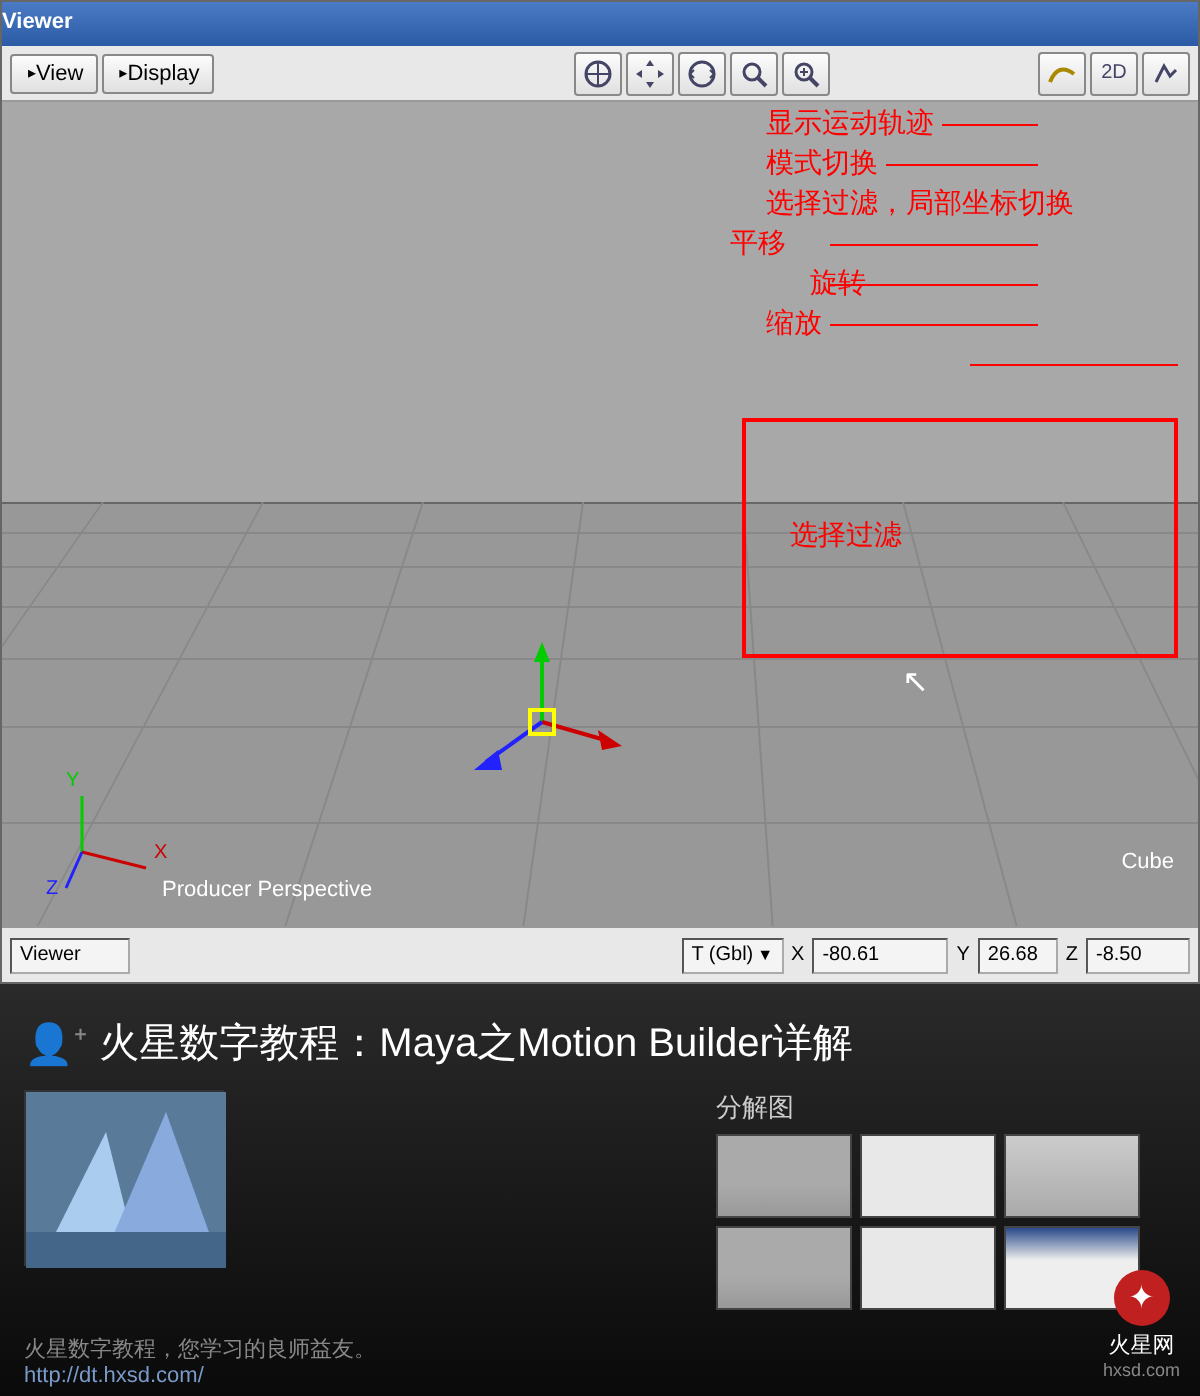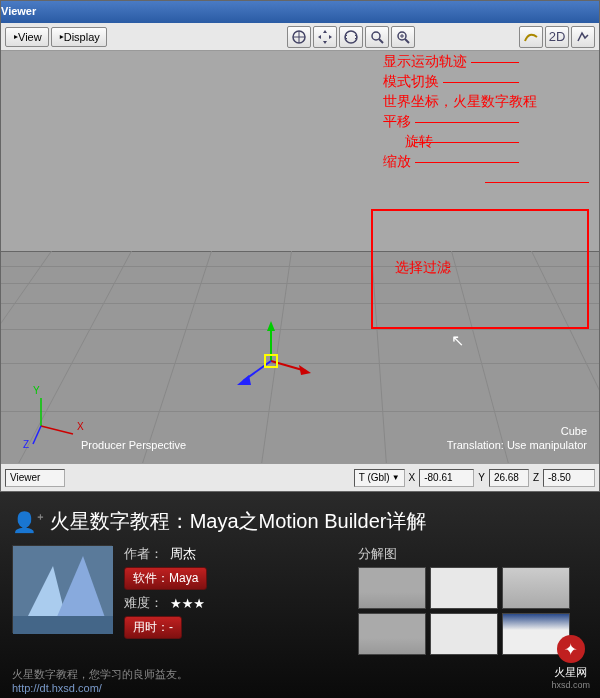--- a/index.html
+++ b/index.html
@@ -86,21 +86,21 @@
           <path d="M5 7h4M7 5v4" stroke="#446"></path>
         </svg>
       </span>
     <span style="width:100px"></span>
     <span class="icon-btn">
         <svg width="16" height="16">
           <path d="M2 12 Q6 2 14 8" stroke="#a80" fill="none" stroke-width="2"></path>
         </svg>
       </span>
     <span class="icon-btn">
-        <span style="font-size:13px;color:#446">2D</span>
+        <span style="font-size:10px;color:#446">2D</span>
       </span>
     <span class="icon-btn">
         <svg width="16" height="16">
           <path d="M3 12l4-8 3 5 3-3" stroke="#446" fill="none" stroke-width="1.5"></path>
         </svg>
       </span>
   </div>
 
   <div class="viewport">
     <div class="grid-floor"></div>
@@ -137,28 +137,27 @@
         <line x1="0" y1="0" x2="32" y2="8" stroke="#c00" stroke-width="1.5"></line>
         <line x1="0" y1="0" x2="-8" y2="18" stroke="#22f" stroke-width="1.5"></line>
       </svg>
       <span style="position:absolute;left:2px;top:-6px;color:#0c0;font-size:10px">Y</span>
       <span style="position:absolute;left:46px;top:30px;color:#c00;font-size:10px">X</span>
       <span style="position:absolute;left:-8px;top:48px;color:#22f;font-size:10px">Z</span>
     </div>
 
     <span class="vp-label" style="left:80px;bottom:12px">Producer Perspective</span>
     <span class="vp-label" style="right:12px;bottom:26px">Cube</span>
-    <span class="vp-label" style="right:12px;bottom:12px">Translation: Use manipulator</span>
 
     <span class="annot" style="left:382px;top:2px">显示运动轨迹</span>
     <div class="annot-line" style="left:470px;top:11px;width:48px"></div>
     <span class="annot" style="left:382px;top:22px">模式切换</span>
     <div class="annot-line" style="left:442px;top:31px;width:76px"></div>
-    <span class="annot" style="left:382px;top:42px">世界坐标，火星数字教程</span>
-    <span class="annot" style="left:382px;top:62px">平移</span>
+    <span class="annot" style="left:382px;top:42px">选择过滤，局部坐标切换</span>
+    <span class="annot" style="left:364px;top:62px">平移</span>
     <div class="annot-line" style="left:414px;top:71px;width:104px"></div>
     <span class="annot" style="left:404px;top:82px">旋转</span>
     <div class="annot-line" style="left:414px;top:91px;width:104px"></div>
     <span class="annot" style="left:382px;top:102px">缩放</span>
     <div class="annot-line" style="left:414px;top:111px;width:104px"></div>
     <div class="annot-line" style="left:484px;top:131px;width:104px"></div>
 
     <div class="red-box" style="left:370px;top:158px;width:218px;height:120px"></div>
     <span class="annot" style="left:394px;top:208px">选择过滤</span>
 
@@ -168,21 +167,21 @@
   <div class="statusbar">
     <span class="status-field" style="width:60px">
         <span>Viewer</span>
       </span>
     <span class="spacer"></span>
     <span class="status-field">
         <span>T (Gbl)</span> 
         <span style="font-size:8px;margin-left:2px">▼</span>
       </span>
     <span style="font-size:10px">X</span>
-    <span class="status-field" style="width:55px">
+    <span class="status-field" style="width:68px">
         <span>-80.61</span>
       </span>
     <span style="font-size:10px">Y</span>
     <span class="status-field" style="width:40px">
         <span>26.68</span>
       </span>
     <span style="font-size:10px">Z</span>
     <span class="status-field" style="width:52px">
         <span>-8.50</span>
       </span>
@@ -195,36 +194,20 @@
     <span>火星数字教程：Maya之Motion Builder详解</span>
   </div>
   <div class="article-body">
     <div class="thumb-main">
       <svg width="100" height="88">
           <rect width="100" height="88" fill="#5a7a9a"></rect>
           <polygon points="10,80 40,20 55,80" fill="#aaccee"></polygon>
           <polygon points="40,80 70,10 95,80" fill="#88aadd"></polygon>
           <rect x="0" y="70" width="100" height="18" fill="#446688"></rect>
         </svg>
-    </div>
-    <div class="meta">
-      <div class="meta-row">
-          <span class="meta-label">作者：</span>
-          <span>周杰</span>
-        </div>
-      <div class="meta-row">
-          <span class="meta-pill"><span>软件：</span><span>Maya</span></span>
-        </div>
-      <div class="meta-row">
-          <span class="meta-label">难度：</span>
-          <span>★★★</span>
-        </div>
-      <div class="meta-row">
-          <span class="meta-pill"><span>用时：</span><span>-</span></span>
-        </div>
     </div>
     <div style="margin-left:auto;width:230px">
       <div class="section-title">分解图</div>
       <div class="thumbs">
         <div class="thumb-sm" style="background:linear-gradient(#aaa 60%,#999)"></div>
         <div class="thumb-sm" style="background:#e8e8e8"></div>
         <div class="thumb-sm" style="background:linear-gradient(#ccc,#aaa)"></div>
         <div class="thumb-sm" style="background:linear-gradient(#aaa 60%,#999)"></div>
         <div class="thumb-sm" style="background:#e8e8e8"></div>
         <div class="thumb-sm" style="background:linear-gradient(#2a4a8a,#eee 40%)"></div>

